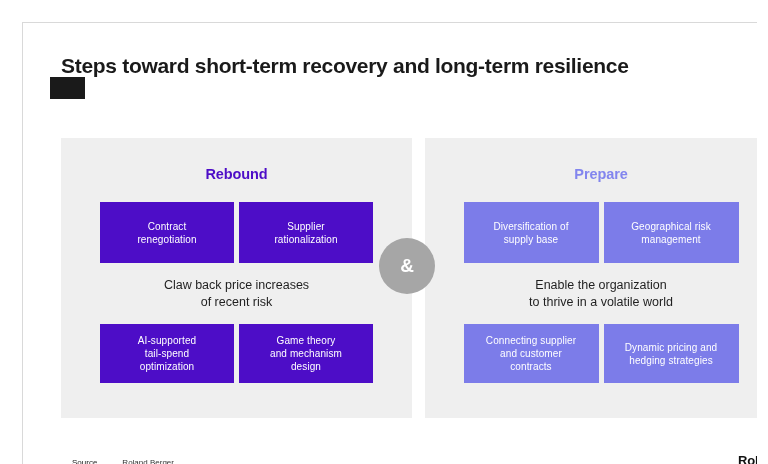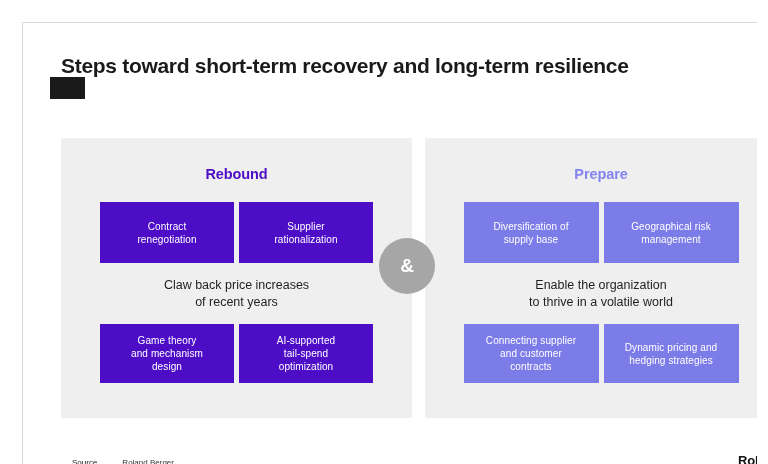--- a/index.html
+++ b/index.html
@@ -159,28 +159,28 @@
 
     <div class="panel rebound">
       <div class="panel-title">Rebound</div>
       <div class="box-row row1">
         <div class="box">Contract
 renegotiation</div>
         <div class="box">Supplier
 rationalization</div>
       </div>
       <div class="panel-subtitle">Claw back price increases
-of recent years</div>
+of recent risk</div>
       <div class="box-row row2">
+        <div class="box">AI-supported
+tail-spend
+optimization</div>
         <div class="box">Game theory
 and mechanism
 design</div>
-        <div class="box">AI-supported
-tail-spend
-optimization</div>
       </div>
     </div>
 
     <div class="panel prepare">
       <div class="panel-title">Prepare</div>
       <div class="box-row row1">
         <div class="box">Diversification of
 supply base</div>
         <div class="box">Geographical risk
 management</div>

